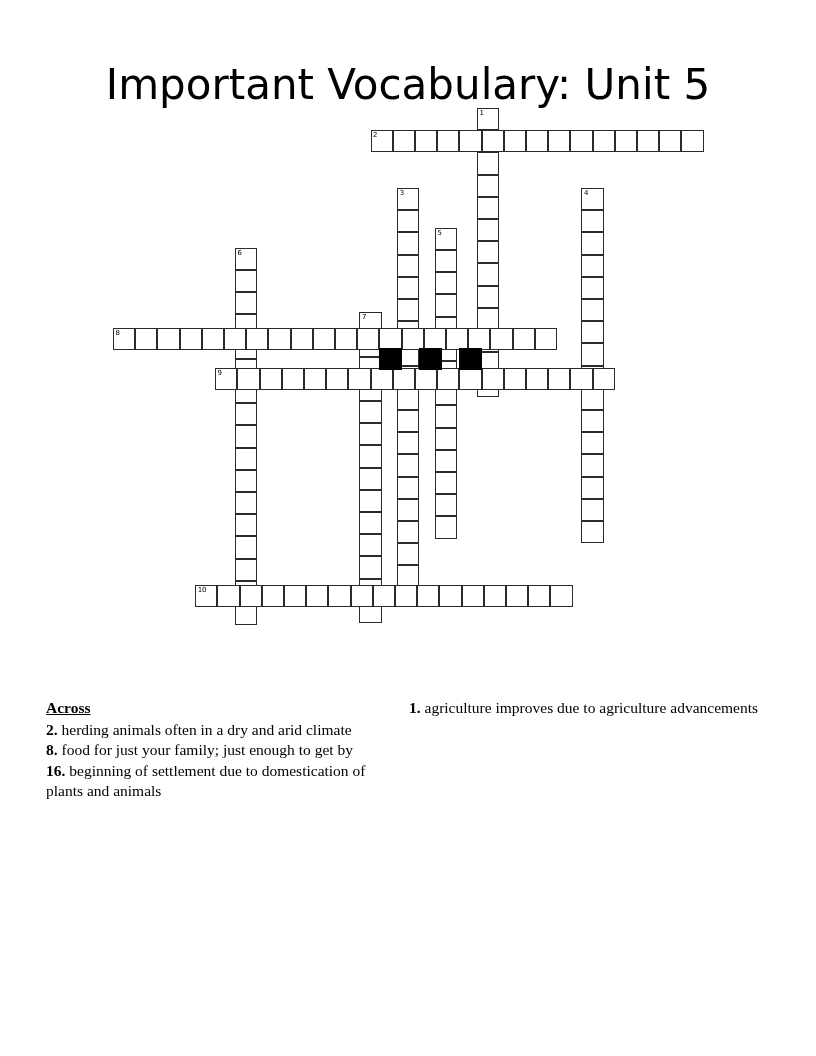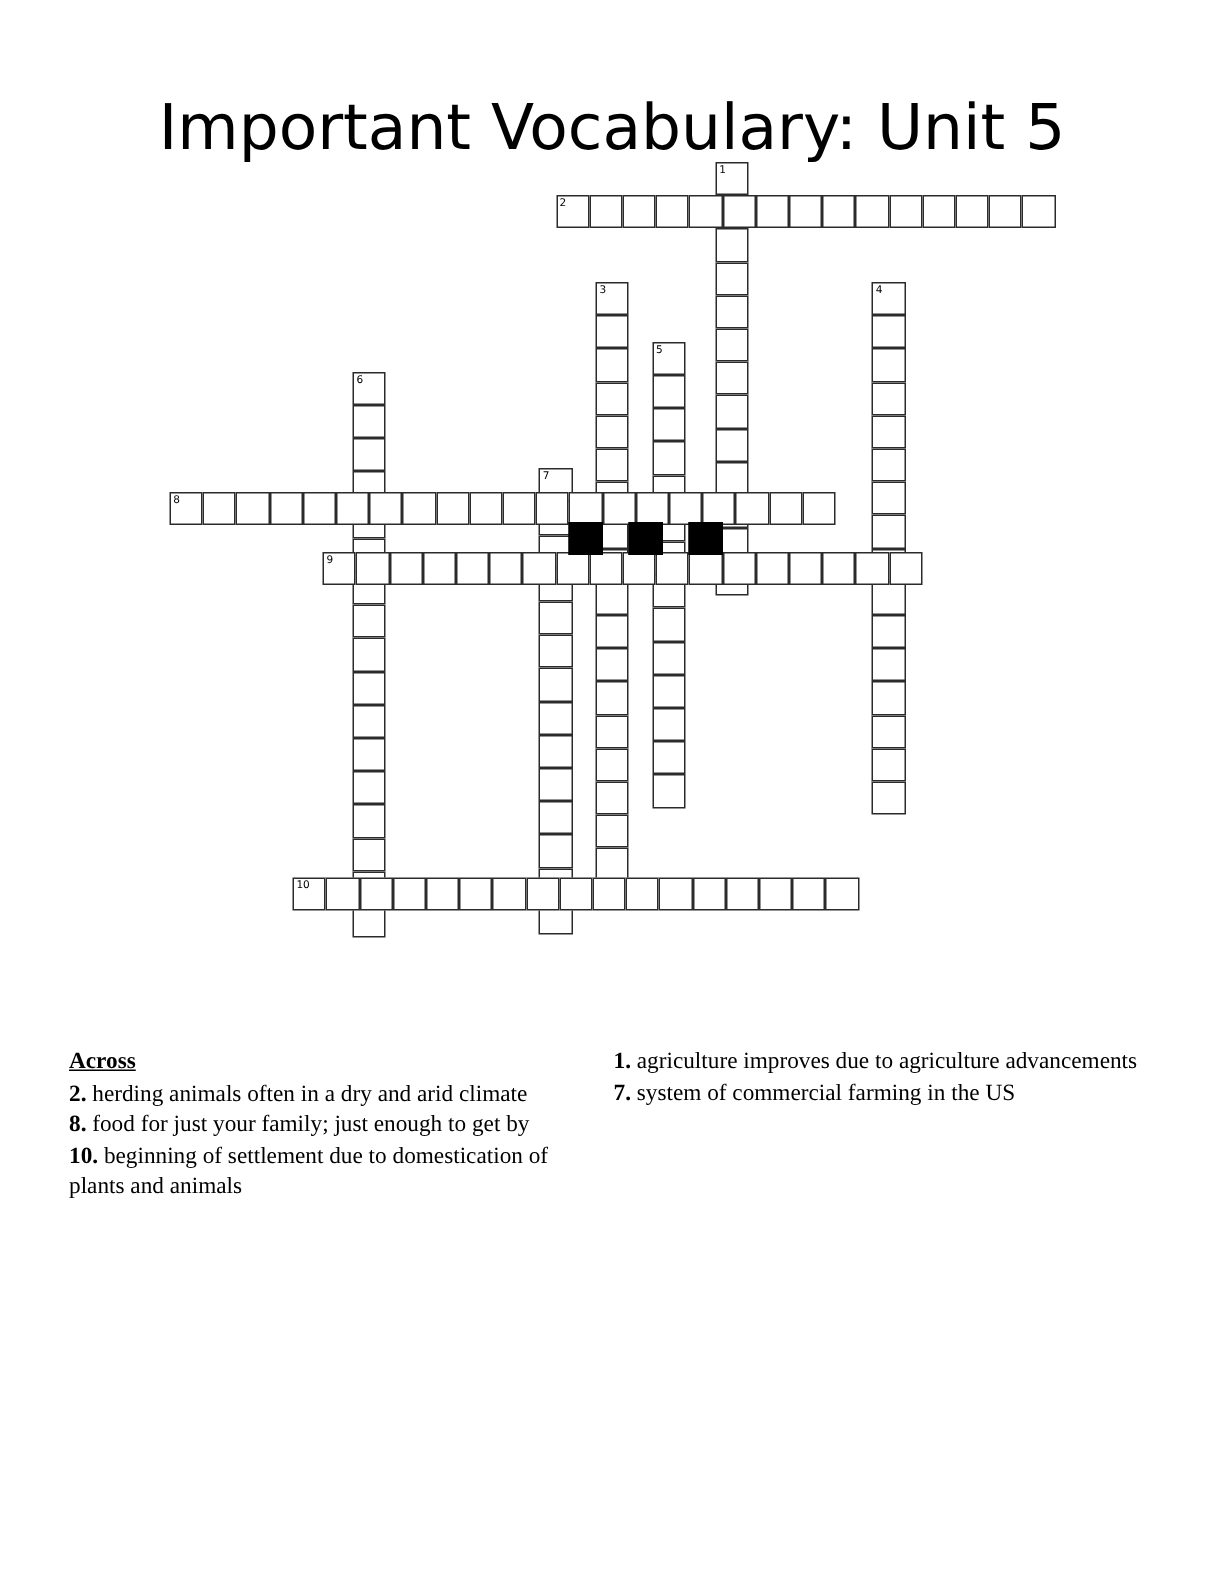--- a/index.html
+++ b/index.html
@@ -289,22 +289,21 @@
     <div class="cw-cell blocked" style="left: 419.36px; top: 347.76px; width: 22.2px; height: 22.2px; z-index: 5;"></div>
     <div class="cw-cell blocked" style="left: 459.32px; top: 347.76px; width: 22.2px; height: 22.2px; z-index: 5;"></div>
   </div>
 
 <div id="clues">
   <div class="clue-col" id="clues-across">
     <span class="clue-heading">Across</span>
     <div id="across-list">
         <div class="clue-item"><span class="clue-num">2.</span><span class="clue-text"> herding animals often in a dry and arid climate</span></div>
         <div class="clue-item"><span class="clue-num">8.</span><span class="clue-text"> food for just your family; just enough to get by</span></div>
-        <div class="clue-item"><span class="clue-num">10.</span><span class="clue-text"> beginning of settlement due to domestication of plants and animals</span></div>
+        <div class="clue-item"><span class="clue-num">16.</span><span class="clue-text"> beginning of settlement due to domestication of plants and animals</span></div>
       </div>
   </div>
   <div class="clue-col" id="clues-down">
     <div id="down-list">
         <div class="clue-item"><span class="clue-num">1.</span><span class="clue-text"> agriculture improves due to agriculture advancements</span></div>
-        <div class="clue-item"><span class="clue-num">7.</span><span class="clue-text"> system of commercial farming in the US</span></div>
       </div>
   </div>
 </div>
 
 </body></html>

